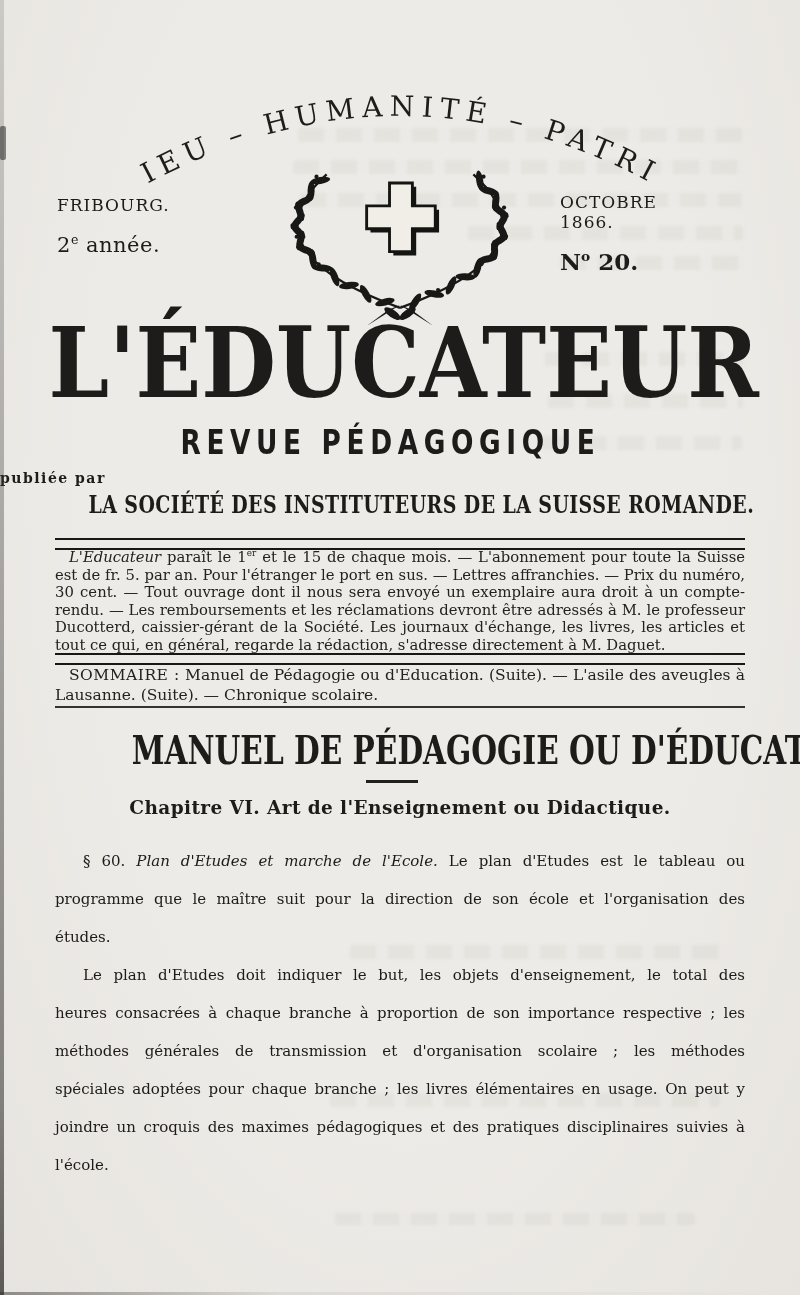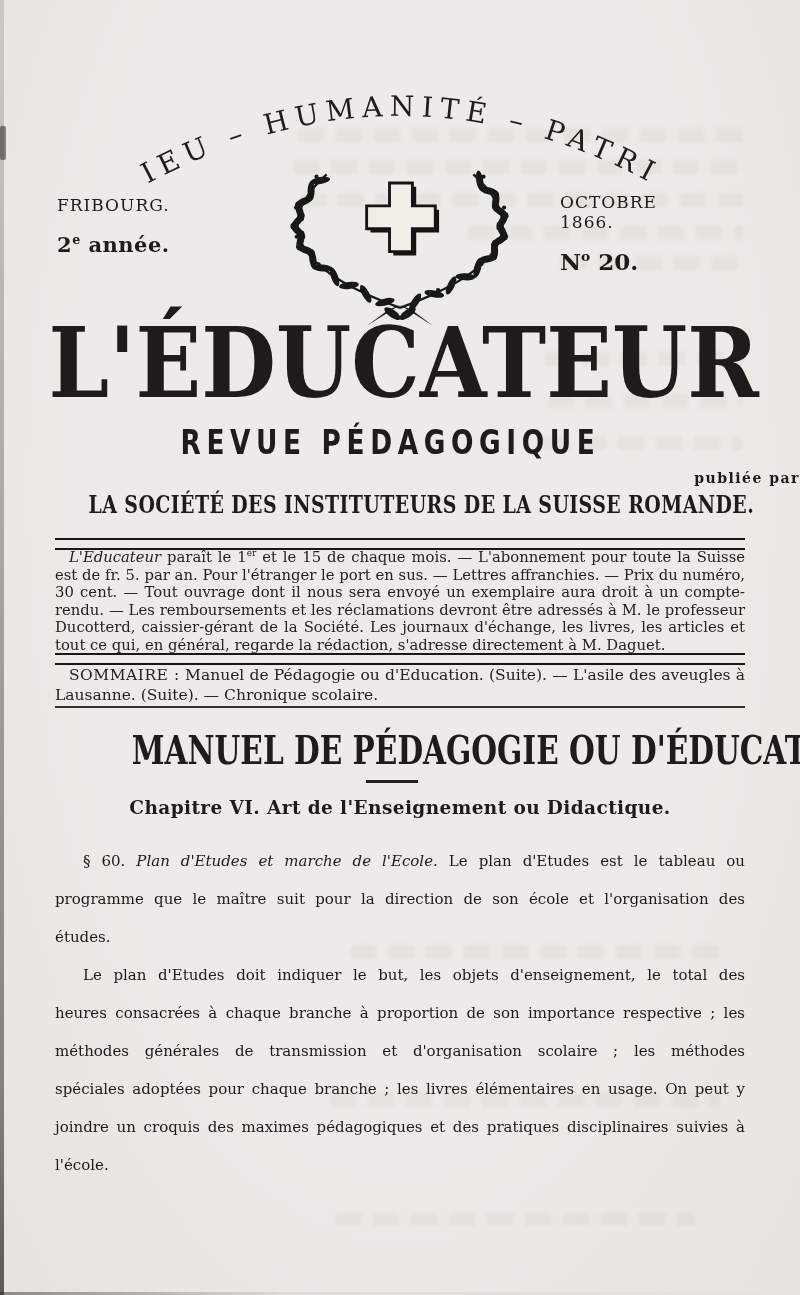--- a/index.html
+++ b/index.html
@@ -19,35 +19,35 @@
     background:linear-gradient(90deg, rgba(50,50,47,.5), rgba(50,50,47,.08) 35%, rgba(50,50,47,0));}
   
   .ghost{position:absolute;height:14px;z-index:0;opacity:.5;filter:blur(1.6px);border-radius:3px;
     background:repeating-linear-gradient(90deg, rgba(128,138,122,.17) 0 26px, rgba(128,138,122,.02) 26px 38px);}
   
   .arc{position:absolute;left:100px;top:8px;width:600px;height:200px;z-index:1;overflow:visible;}
   .arc text{font-family:"DejaVu Serif",serif;font-size:28px;letter-spacing:7px;fill:#1e1d1b;}
   
   .pub-left{position:absolute;left:57px;top:195px;z-index:1;}
   .pub-left .place{font-size:17px;letter-spacing:1px;line-height:20px;}
-  .pub-left .year{font-size:21px;font-weight:bold;line-height:24px;margin-top:18px;letter-spacing:.5px;}
+  .pub-left .year{font-size:21px;font-weight:normal;line-height:24px;margin-top:18px;letter-spacing:.5px;}
   .pub-right{position:absolute;left:560px;top:192px;width:150px;text-align:left;z-index:1;}
   .pub-right .date{font-size:17px;letter-spacing:1px;line-height:20px;}
   .pub-right .issue{font-size:23px;font-weight:bold;line-height:26px;margin-top:17px;}
   sup{font-size:60%;vertical-align:super;line-height:0;}
   
   .emblem{position:absolute;left:260px;top:163px;width:280px;height:162px;z-index:1;}
   
   .mast-title{position:absolute;top:307px;left:0;width:800px;text-align:center;z-index:1;
     font-weight:bold;font-size:98px;line-height:112px;white-space:nowrap;}
   .mast-title span{display:inline-block;transform:scaleX(.88);transform-origin:center;}
   .mast-sub{position:absolute;top:424px;left:0;width:780px;text-align:center;z-index:1;
     font-family:"DejaVu Sans",sans-serif;font-weight:bold;font-size:33px;line-height:38px;white-space:nowrap;}
   .mast-sub span{display:inline-block;transform:scaleX(.8);transform-origin:center;letter-spacing:7px;}
-  .pub-by{position:absolute;top:470px;left:0;width:800px;text-align:right;z-index:1;
+  .pub-by{position:absolute;top:470px;left:0;width:800px;text-align:left;z-index:1;
     font-weight:bold;font-size:14px;letter-spacing:1.5px;}
   .society{position:absolute;top:491px;left:0;width:640px;text-align:center;z-index:1;
     font-weight:bold;font-size:24px;line-height:28px;white-space:nowrap;}
   .society span{display:inline-block;transform:scaleX(.79);transform-origin:center;letter-spacing:.5px;}
   
   .rule-double{position:absolute;left:55px;width:690px;height:8px;z-index:1;
     border-top:2.2px solid #191816;border-bottom:2.2px solid #191816;}
   .rule1{top:538px;}
   .rule2{top:653px;border-top-width:2.6px;border-bottom-width:2.6px;}
   .rule-single{position:absolute;left:55px;top:706px;width:690px;height:1.8px;background:#35332f;z-index:1;}

